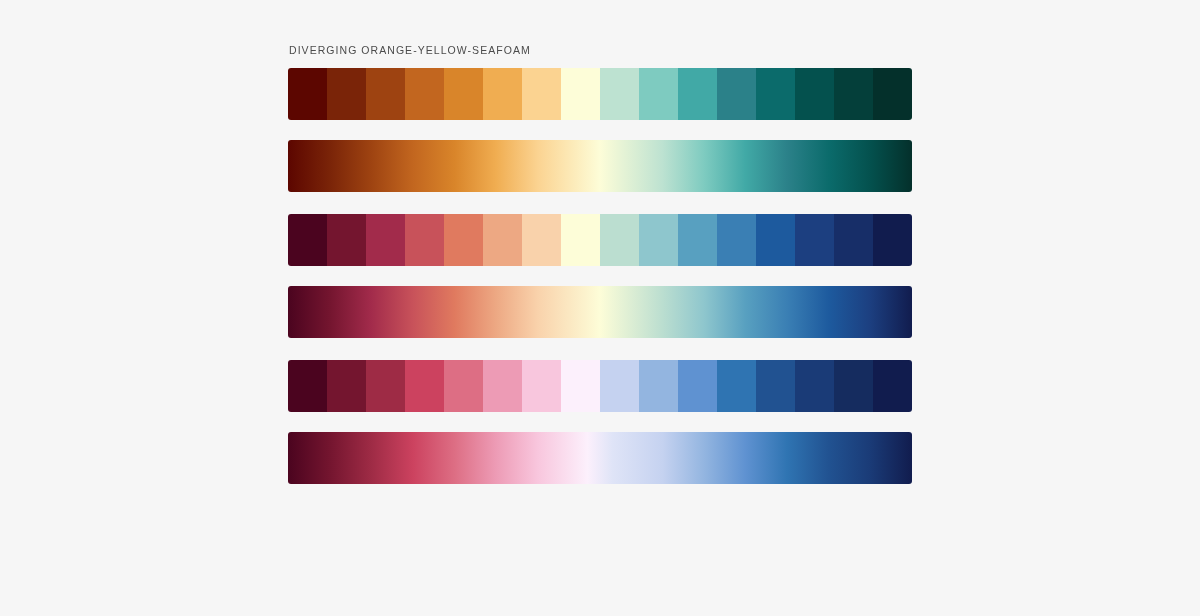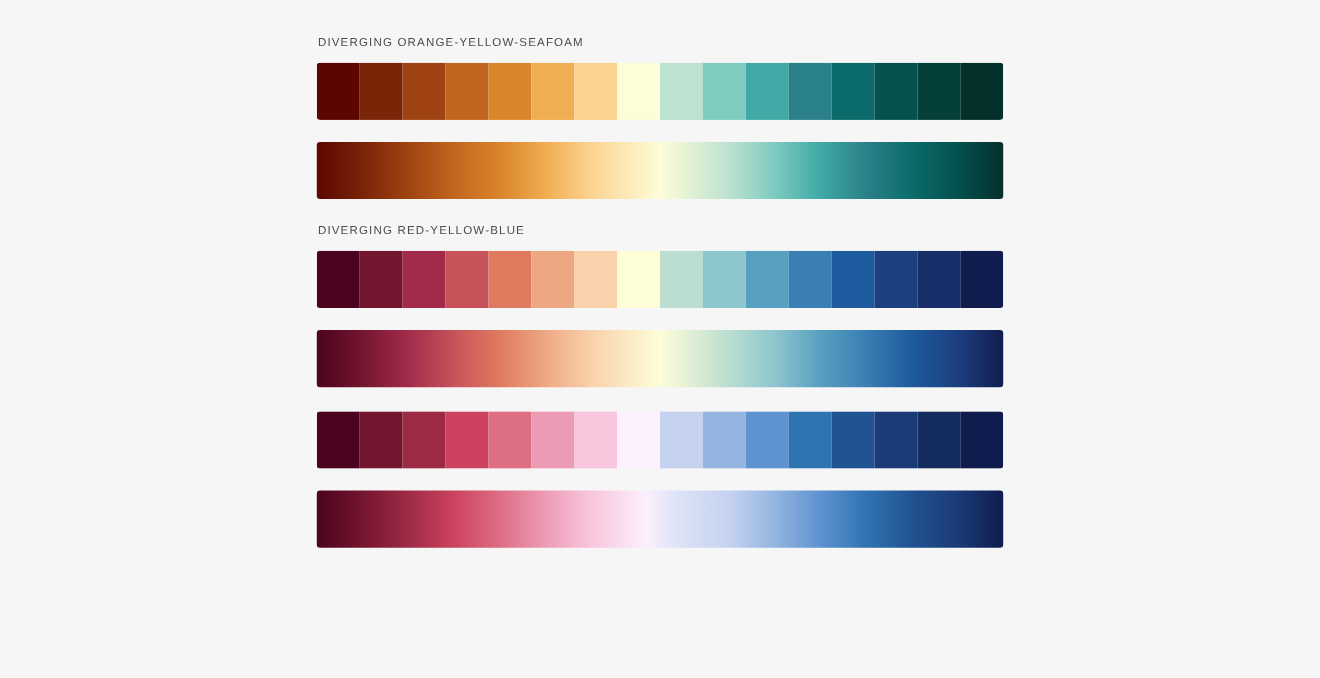--- a/index.html
+++ b/index.html
@@ -14,21 +14,21 @@
     font-family: "Liberation Sans", sans-serif;
     -webkit-font-smoothing: antialiased;
     overflow: hidden;
   }
 
   #palette-sheet {
     position: relative;
     width: 1200px;
     height: 616px;
     box-sizing: border-box;
-    padding: 32px 0 0 0;
+    padding: 43px 0 0 0;
   }
 
   .palette-group {
     width: 624px;
     margin: 0 0 0 288px;
     padding-bottom: 22px;
   }
 
   .palette-label {
     font-size: 10.5px;
@@ -85,21 +85,20 @@
         <div class="swatch" style="background: rgb(43, 129, 137);"></div>
         <div class="swatch" style="background: rgb(11, 107, 107);"></div>
         <div class="swatch" style="background: rgb(4, 81, 78);"></div>
         <div class="swatch" style="background: rgb(4, 63, 58);"></div>
         <div class="swatch" style="background: rgb(4, 48, 43);"></div>
       </div>
     <div class="bar gradient-bar" style="background-image: linear-gradient(to right, rgb(92, 6, 0) 0%, rgb(122, 36, 8) 6.7%, rgb(158, 67, 17) 13.3%, rgb(194, 102, 31) 20%, rgb(217, 133, 42) 26.7%, rgb(240, 173, 81) 33.3%, rgb(251, 211, 145) 40%, rgb(253, 253, 216) 50%, rgb(189, 226, 209) 60%, rgb(126, 203, 192) 66.7%, rgb(65, 169, 166) 73.3%, rgb(43, 129, 137) 80%, rgb(11, 107, 107) 86.7%, rgb(4, 81, 78) 93.3%, rgb(4, 48, 43) 100%);"></div>
   </section>
 
   <section class="palette-group">
-    <div class="palette-label" style="color: rgb(75, 75, 75);">DIVERGING RED-YELLOW-BLUE</div>
     <div class="bar discrete-bar">
         <div class="swatch" style="background: rgb(75, 4, 31);"></div>
         <div class="swatch" style="background: rgb(116, 21, 47);"></div>
         <div class="swatch" style="background: rgb(162, 43, 75);"></div>
         <div class="swatch" style="background: rgb(200, 82, 90);"></div>
         <div class="swatch" style="background: rgb(224, 122, 95);"></div>
         <div class="swatch" style="background: rgb(237, 168, 131);"></div>
         <div class="swatch" style="background: rgb(249, 210, 171);"></div>
         <div class="swatch" style="background: rgb(253, 253, 216);"></div>
         <div class="swatch" style="background: rgb(187, 222, 208);"></div>

